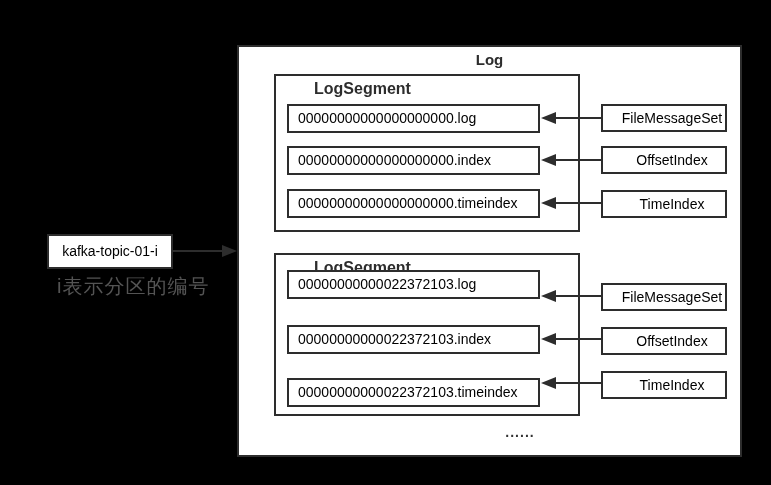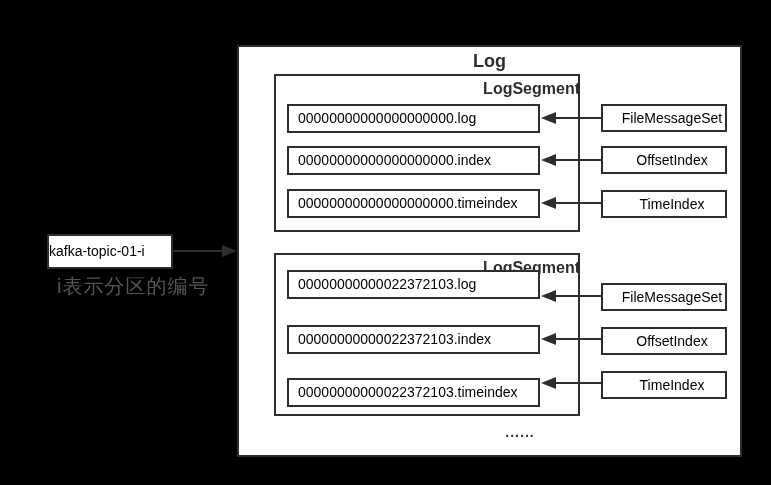--- a/index.html
+++ b/index.html
@@ -3,26 +3,26 @@
 <meta charset="utf-8">
 <style>
   html,body{margin:0;padding:0;background:#000;}
   #stage{position:relative;width:771px;height:485px;background:#000;overflow:hidden;
          font-family:"Liberation Sans","DejaVu Sans",sans-serif;}
   .abs{position:absolute;box-sizing:border-box;}
   .box{position:absolute;box-sizing:border-box;background:#fff;border:2px solid #2d2d2d;color:#000000;}
   
   .logbox{left:237px;top:45px;width:505px;height:412px;}
   .log-title{left:237px;top:51px;width:505px;text-align:center;font-weight:bold;
-             font-size:18px;color:#2d2d2d;}
+             font-size:15px;color:#2d2d2d;}
   
   .seg{left:274px;width:306px;background:#fff;border:2px solid #2d2d2d;}
   .seg1{top:74px;height:158px;}
   .seg2{top:253px;height:163px;}
-  .seg-title{width:306px;left:274px;text-align:right;font-weight:bold;font-size:16px;color:#2d2d2d;padding-left:40px;}
+  .seg-title{width:306px;left:274px;text-align:left;font-weight:bold;font-size:16px;color:#2d2d2d;padding-left:40px;}
   .seg1-title{top:80px;}
   .seg2-title{top:259px;}
   
   .file{left:287px;width:253px;height:29px;font-size:14px;line-height:25px;padding-left:9px;}
   .f1a{top:104px}.f1b{top:146px}.f1c{top:189px}
   .f2a{top:270px}.f2b{top:325px}.f2c{top:378px}
   
   .side{left:601px;width:126px;height:28px;text-align:center;line-height:24px;font-size:14px;padding-left:16px;}
   .s1a{top:104px}.s1b{top:146px}.s1c{top:190px}
   .s2a{top:283px}.s2b{top:327px}.s2c{top:371px}
@@ -30,21 +30,21 @@
   .aline{width:45px;height:2px;background:#2d2d2d;left:556px;}
   .ahead{width:0;height:0;border-top:6px solid transparent;border-bottom:6px solid transparent;
          border-right:15px solid #2d2d2d;left:541px;}
   .al1a{top:117px}.ah1a{top:112px}
   .al1b{top:159px}.ah1b{top:154px}
   .al1c{top:202px}.ah1c{top:197px}
   .al2a{top:295px}.ah2a{top:290px}
   .al2b{top:338px}.ah2b{top:333px}
   .al2c{top:382px}.ah2c{top:377px}
   
-  .kafka-box{left:47px;top:234px;width:126px;height:35px;line-height:31px;font-size:14px;}
+  .kafka-box{left:47px;top:234px;width:126px;height:35px;text-align:center;line-height:31px;font-size:14px;}
   .kline{left:173px;top:250px;width:50px;height:2px;background:#2d2d2d;}
   .khead{left:222px;top:245px;width:0;height:0;border-top:6px solid transparent;
          border-bottom:6px solid transparent;border-left:15px solid #2d2d2d;}
   .note{left:57px;top:273px;font-size:20px;color:#545454;letter-spacing:1px;}
   .dots{left:450px;top:424px;width:140px;text-align:center;font-size:14px;font-weight:bold;
         color:#333;letter-spacing:1px;}
 </style>
 </head>
 <body>
 

